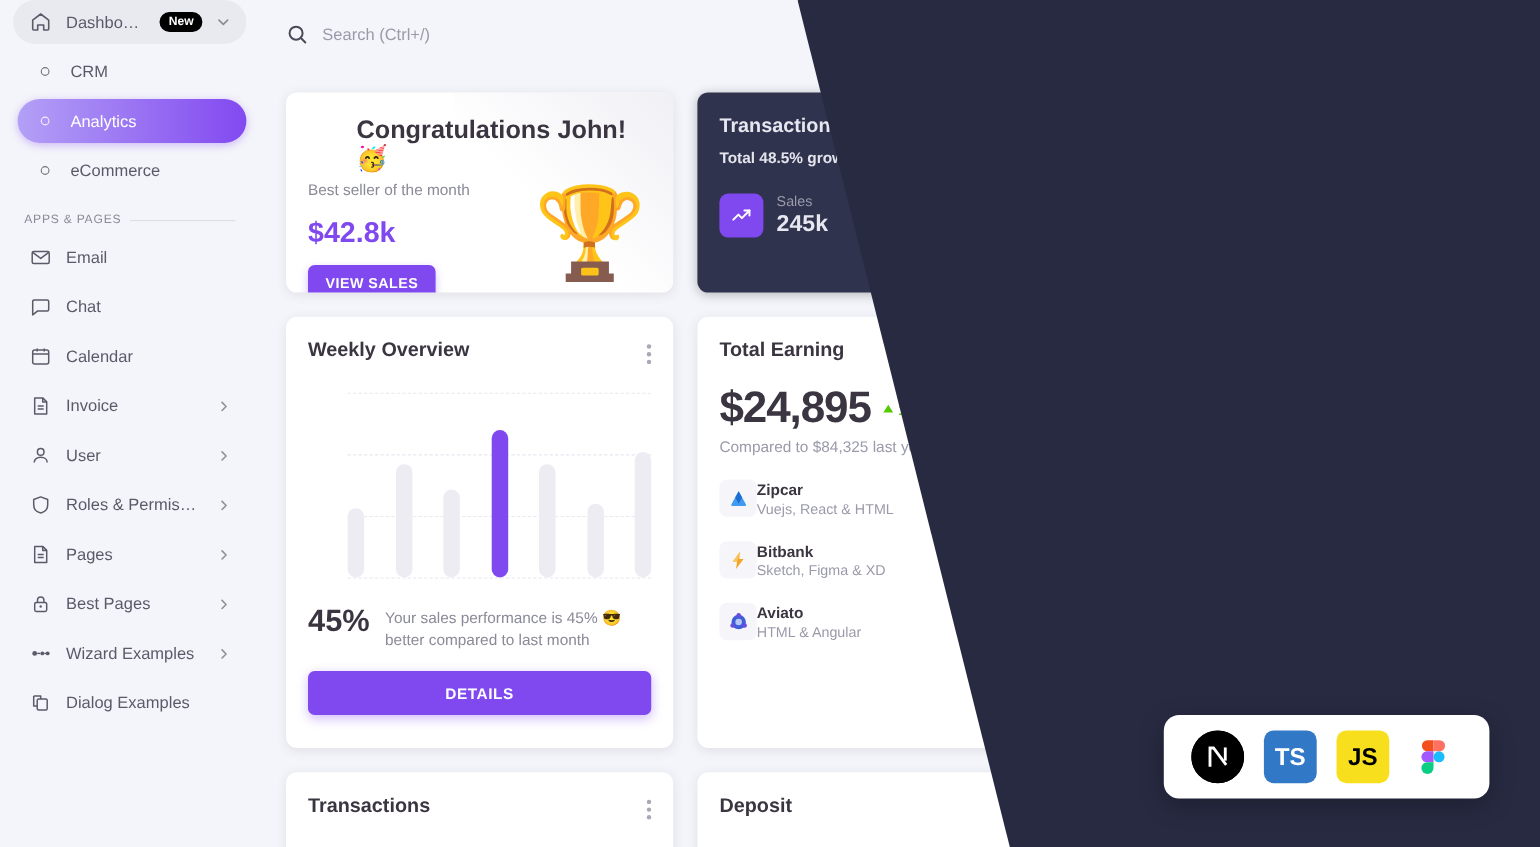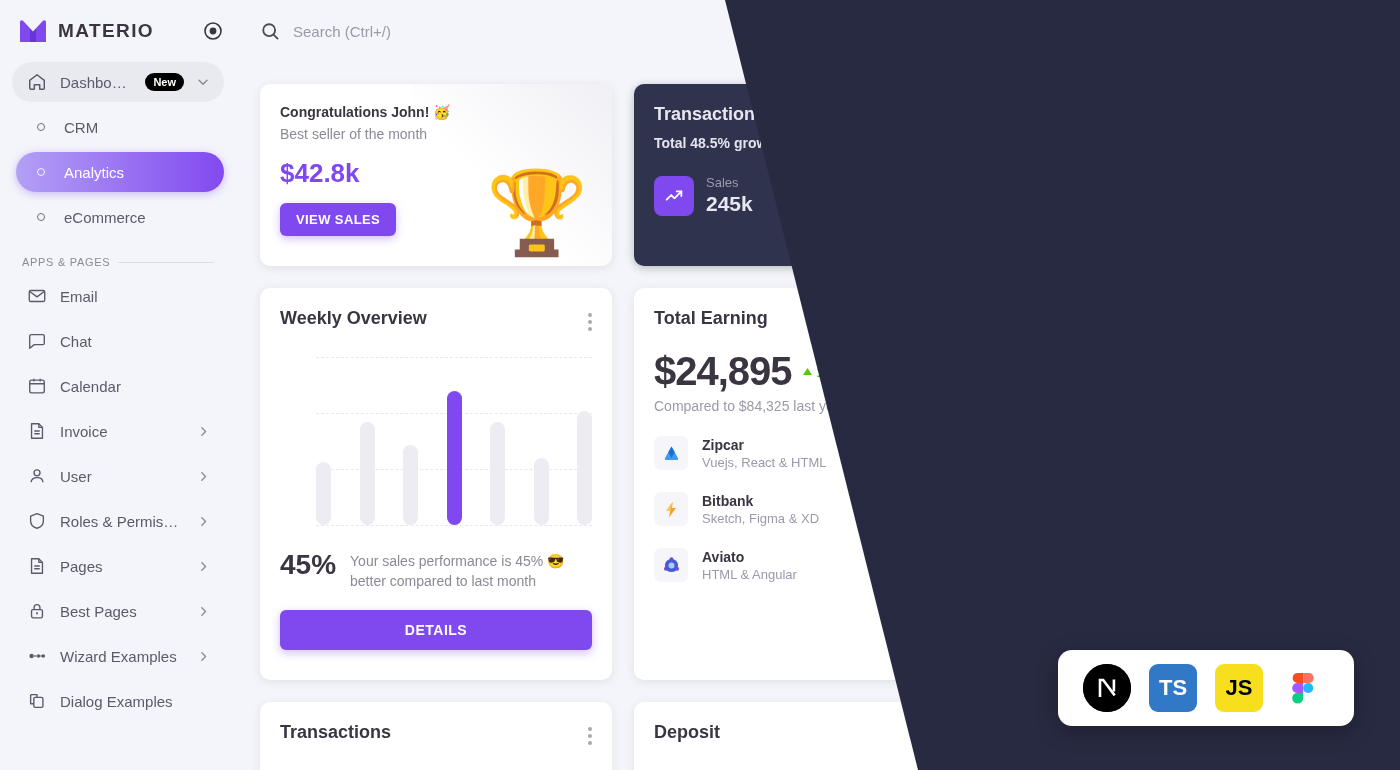--- a/index.html
+++ b/index.html
@@ -144,21 +144,21 @@
     cursor:pointer;font-family:inherit;box-shadow:0 3px 10px rgba(128,73,240,.35);
   }
 
   
   .earning{grid-column:2;grid-row:2;height:392px;}
   .earn-amt{display:flex;align-items:center;gap:10px;padding:18px 20px 0;}
   .earn-amt .big{font-size:40px;font-weight:600;color:#3a3541;letter-spacing:-1px;}
   .earn-amt .up{font-size:14px;font-weight:600;color:#56ca00;display:flex;align-items:center;gap:4px;}
   .earn-sub{font-size:14px;color:#9a9aaa;padding:4px 20px 0;}
   .earn-list{padding:22px 20px 0;}
-  .earn-row{display:flex;align-items:center;gap:14px;margin-bottom:22px;justify-content:flex-end;}
+  .earn-row{display:flex;align-items:center;margin-bottom:22px;justify-content:flex-end;}
   .earn-logo{width:34px;height:34px;border-radius:7px;background:#f6f6fa;display:flex;align-items:center;justify-content:center;flex:0 0 34px;}
   .earn-name{font-size:14px;font-weight:600;color:#3a3541;}
   .earn-tech{font-size:13px;color:#9a9aaa;margin-top:2px;}
   .earn-right{margin-left:auto;text-align:right;min-width:118px;}
   .earn-val{font-size:15px;font-weight:600;color:#3a3541;}
   .pbar{height:4px;border-radius:2px;background:#ebebf1;margin-top:8px;overflow:hidden;}
   .pbar i{display:block;height:100%;border-radius:2px;}
 
   
   .sc{padding:16px 16px 14px;height:185px;}
@@ -189,36 +189,20 @@
   }
   .tech-ic{width:48px;height:48px;border-radius:9px;display:flex;align-items:center;justify-content:center;font-weight:800;font-size:22px;}
   svg{display:block;}
 </style>
 </head>
 <body>
 
 <div class="app">
 
   <aside class="sidebar">
-    <div class="sb-head">
-      <span class="logo-mark">
-        <svg viewBox="0 0 30 26" width="30" height="26">
-          <path d="M2 24V4c0-1.6 1.9-2.4 3-1.2l7 7.5V24H2z" fill="#8049f0"></path>
-          <path d="M28 24V4c0-1.6-1.9-2.4-3-1.2l-7 7.5V24h10z" fill="#8049f0"></path>
-          <path d="M12 10.3l3 3.2 3-3.2V24h-6V10.3z" fill="#6a35d6"></path>
-        </svg>
-      </span>
-      <span class="brand">MATERIO</span>
-      <span class="pin">
-        <svg viewBox="0 0 18 18" width="18" height="18">
-          <circle cx="9" cy="9" r="8" fill="none" stroke="#3a3541" stroke-width="1.6"></circle>
-          <circle cx="9" cy="9" r="3.4" fill="#3a3541"></circle>
-        </svg>
-      </span>
-    </div>
 
     <div class="sb-list">
       <div class="sb-item hover">
         <span class="ic">
           <svg viewBox="0 0 22 22" width="20" height="20" fill="none" stroke="#5b5a69" stroke-width="1.6" stroke-linejoin="round">
             <path d="M3 9.2L11 3l8 6.2V18a1 1 0 0 1-1 1h-4v-5h-6v5H4a1 1 0 0 1-1-1V9.2z"></path>
           </svg>
         </span>
         <span class="lbl">Dashboards</span>
         <span class="badge-new">New</span>
@@ -449,21 +433,21 @@
           <span class="on"></span>
         </span>
       </div>
     </div>
 
     <div class="grid">
 
       <section class="card congrats">
         <div class="shine"></div>
         <div style="padding:20px 20px 0;position:relative;z-index:2;">
-          <div class="card-title" style="font-size:14px;">Congratulations John! 🥳</div>
+          <div class="card-title" style="font-size:23px;margin-left:44px;">Congratulations John! 🥳</div>
           <div class="sub">Best seller of the month</div>
           <div class="amt">$42.8k</div>
           <button class="btn-primary">VIEW SALES</button>
         </div>
         <div class="trophy">🏆</div>
       </section>
 
       <section class="card dark transactions">
         <div class="card-hd">
           <span class="card-title" style="color:#e7e7f0;">Transactions</span>

